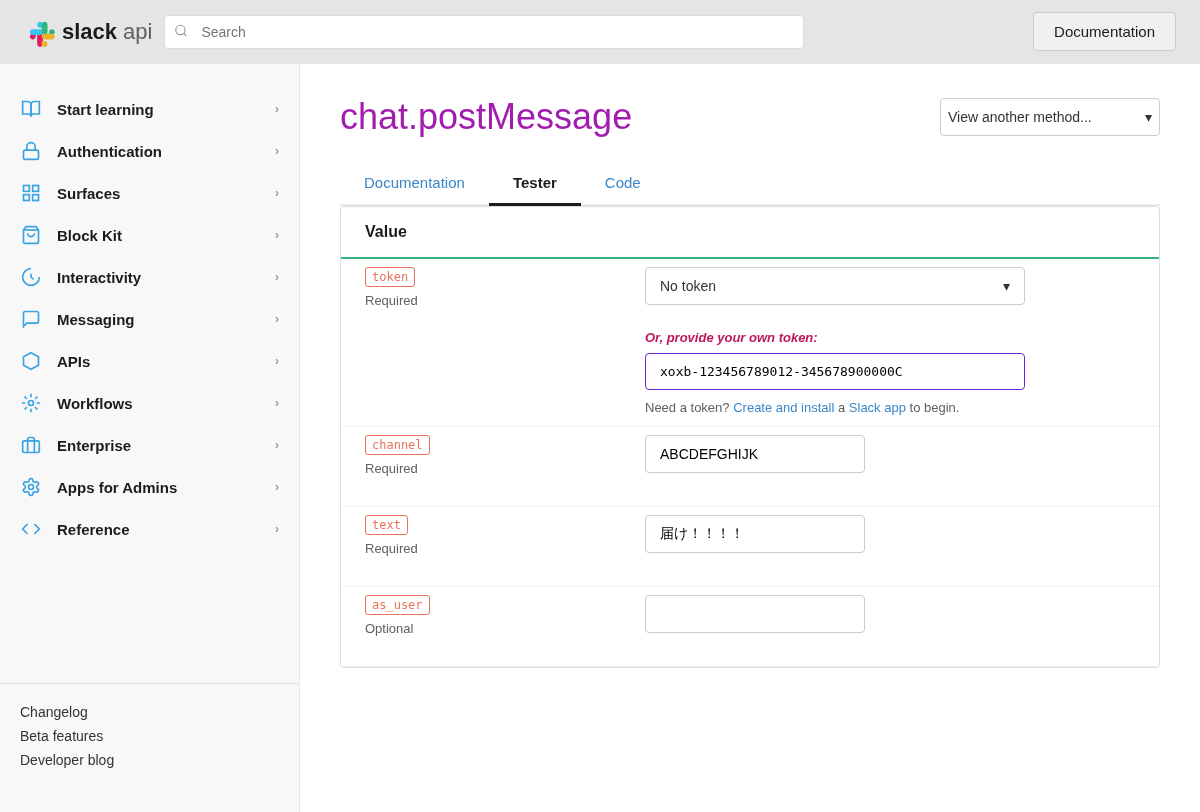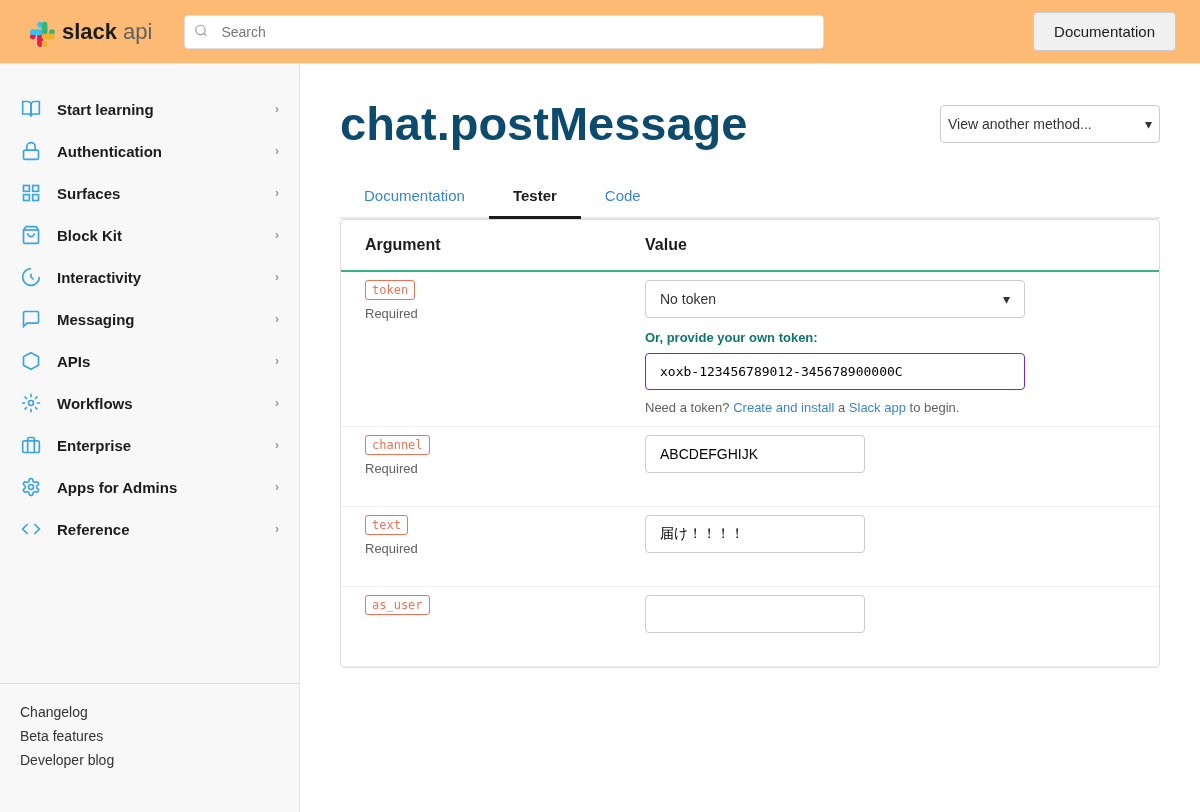--- a/index.html
+++ b/index.html
@@ -4,23 +4,23 @@
   <style>
     * { box-sizing: border-box; margin: 0; padding: 0; }
     body { font-family: -apple-system, BlinkMacSystemFont, 'Segoe UI', sans-serif; background: #fff; color: #333; font-size: 14px; }
 
     
     .header {
       display: flex;
       align-items: center;
       padding: 0 24px;
       height: 64px;
-      background: #fdba74;
+      background: #e5e5e5;
       border-bottom: 1px solid #e8e8e8;
-      gap: 32px;
+      gap: 12px;
     }
     .logo-area {
       display: flex;
       align-items: center;
       gap: 6px;
       text-decoration: none;
     }
     .slack-logo {
       width: 32px;
       height: 32px;
@@ -136,23 +136,23 @@
       padding: 32px 40px;
       background: #fff;
     }
     .main-header {
       display: flex;
       align-items: center;
       justify-content: space-between;
       margin-bottom: 24px;
     }
     .page-title {
-      font-size: 47px;
-      font-weight: 700;
-      color: #0c4a6e;
+      font-size: 36px;
+      font-weight: 400;
+      color: #a21caf;
     }
     .view-method-select {
       display: flex;
       align-items: center;
       border: 1px solid #ccc;
       border-radius: 4px;
       padding: 10px 7px;
       cursor: pointer;
       background: #fff;
       min-width: 220px;
@@ -242,22 +242,23 @@
       background: #fff;
       width: 100%;
       max-width: 380px;
       justify-content: space-between;
       font-size: 14px;
       color: #333;
     }
     .own-token-label {
       font-size: 13px;
       font-weight: 700;
-      color: #0f766e;
-      margin-top: 4px;
+      color: #be185d;
+      margin-top: 17px;
+      font-style: italic;
     }
     .token-input {
       border: 1px solid #6d28d9;
       border-radius: 4px;
       padding: 10px 14px;
       font-size: 13px;
       width: 100%;
       max-width: 380px;
       font-family: monospace;
     }
@@ -472,21 +473,20 @@
     </div>
 
     <div class="tabs" id="tabs-bar">
         <div class="tab">Documentation</div>
         <div class="tab active">Tester</div>
         <div class="tab">Code</div>
       </div>
 
     <div class="tester-area">
       <div class="table-header">
-        <div class="table-header-cell">Argument</div>
         <div class="table-header-cell">Value</div>
       </div>
 
       <div class="table-row">
         <div class="arg-cell">
           <span class="arg-badge">token</span>
           <span class="arg-required">Required</span>
         </div>
         <div class="value-cell">
           <div class="token-select">
@@ -517,20 +517,21 @@
           <span class="arg-required">Required</span>
         </div>
         <div class="value-cell">
           <input class="text-input" type="text" value="届け！！！！" style="">
         </div>
       </div>
 
       <div class="table-row">
         <div class="arg-cell">
           <span class="arg-badge">as_user</span>
+          <span class="arg-required">Optional</span>
         </div>
         <div class="value-cell">
           <input class="text-input" type="text" style="">
         </div>
       </div>
 
     </div>
   </main>
 
 </div>

